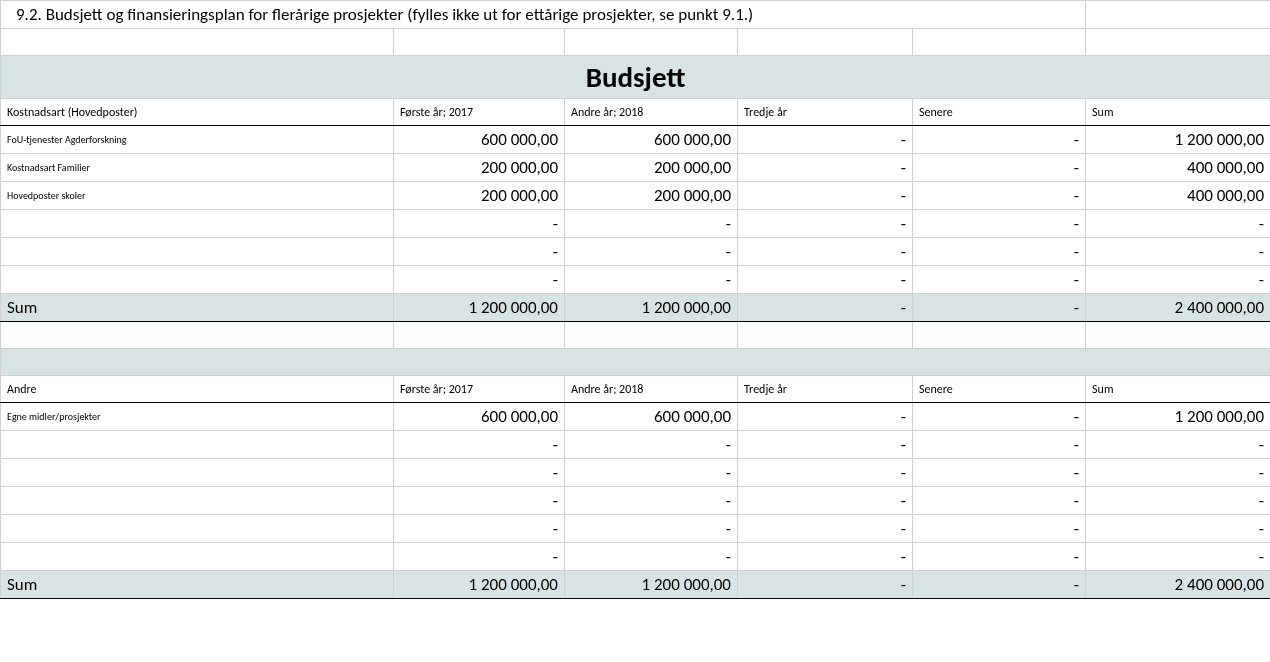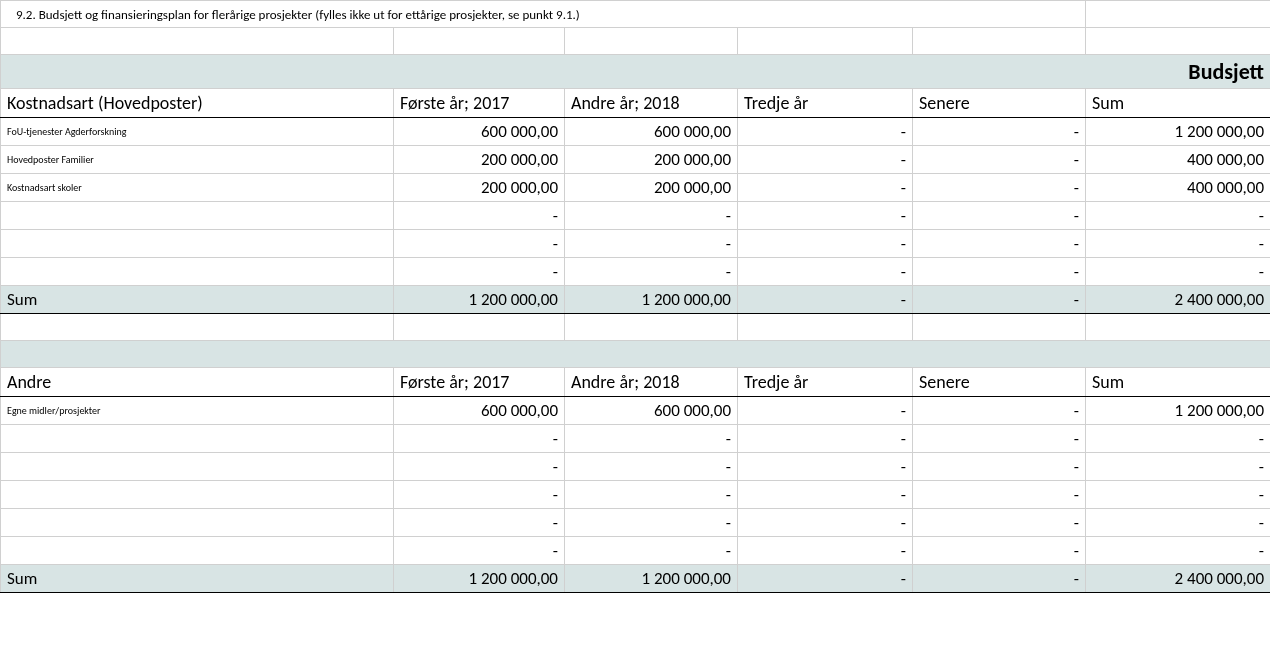--- a/index.html
+++ b/index.html
@@ -20,32 +20,32 @@
     }
     td {
       border: 1px solid #d0d0d0;
       padding: 3px 6px;
       height: 27px;
       vertical-align: middle;
       overflow: hidden;
       white-space: nowrap;
     }
     .top-header td {
-      font-size: 13px;
+      font-size: 17px;
       padding-left: 15px;
     }
     .section-title {
       background: #d8e4e4;
-      text-align: right;
+      text-align: center;
       font-weight: bold;
-      font-size: 22px;
+      font-size: 29px;
       height: 32px;
     }
     .col-header {
-      font-size: 18px;
+      font-size: 12px;
       border-bottom: 1.5px solid #000;
     }
     .data-label {
       font-size: 10px;
     }
     .num {
       text-align: right;
       font-size: 17px;
     }
     .sum-row {
@@ -115,29 +115,29 @@
 
   <tr>
     <td class="data-label">FoU-tjenester Agderforskning</td>
     <td class="num">600 000,00</td>
     <td class="num">600 000,00</td>
     <td class="num">-</td>
     <td class="num">-</td>
     <td class="num">1 200 000,00</td>
   </tr>
   <tr>
-    <td class="data-label">Hovedposter Familier</td>
+    <td class="data-label">Kostnadsart Familier</td>
     <td class="num">200 000,00</td>
     <td class="num">200 000,00</td>
     <td class="num">-</td>
     <td class="num">-</td>
     <td class="num">400 000,00</td>
   </tr>
   <tr>
-    <td class="data-label">Kostnadsart skoler</td>
+    <td class="data-label">Hovedposter skoler</td>
     <td class="num">200 000,00</td>
     <td class="num">200 000,00</td>
     <td class="num">-</td>
     <td class="num">-</td>
     <td class="num">400 000,00</td>
   </tr>
   <tr>
     <td class="data-label"></td>
     <td class="num">-</td>
     <td class="num">-</td>

